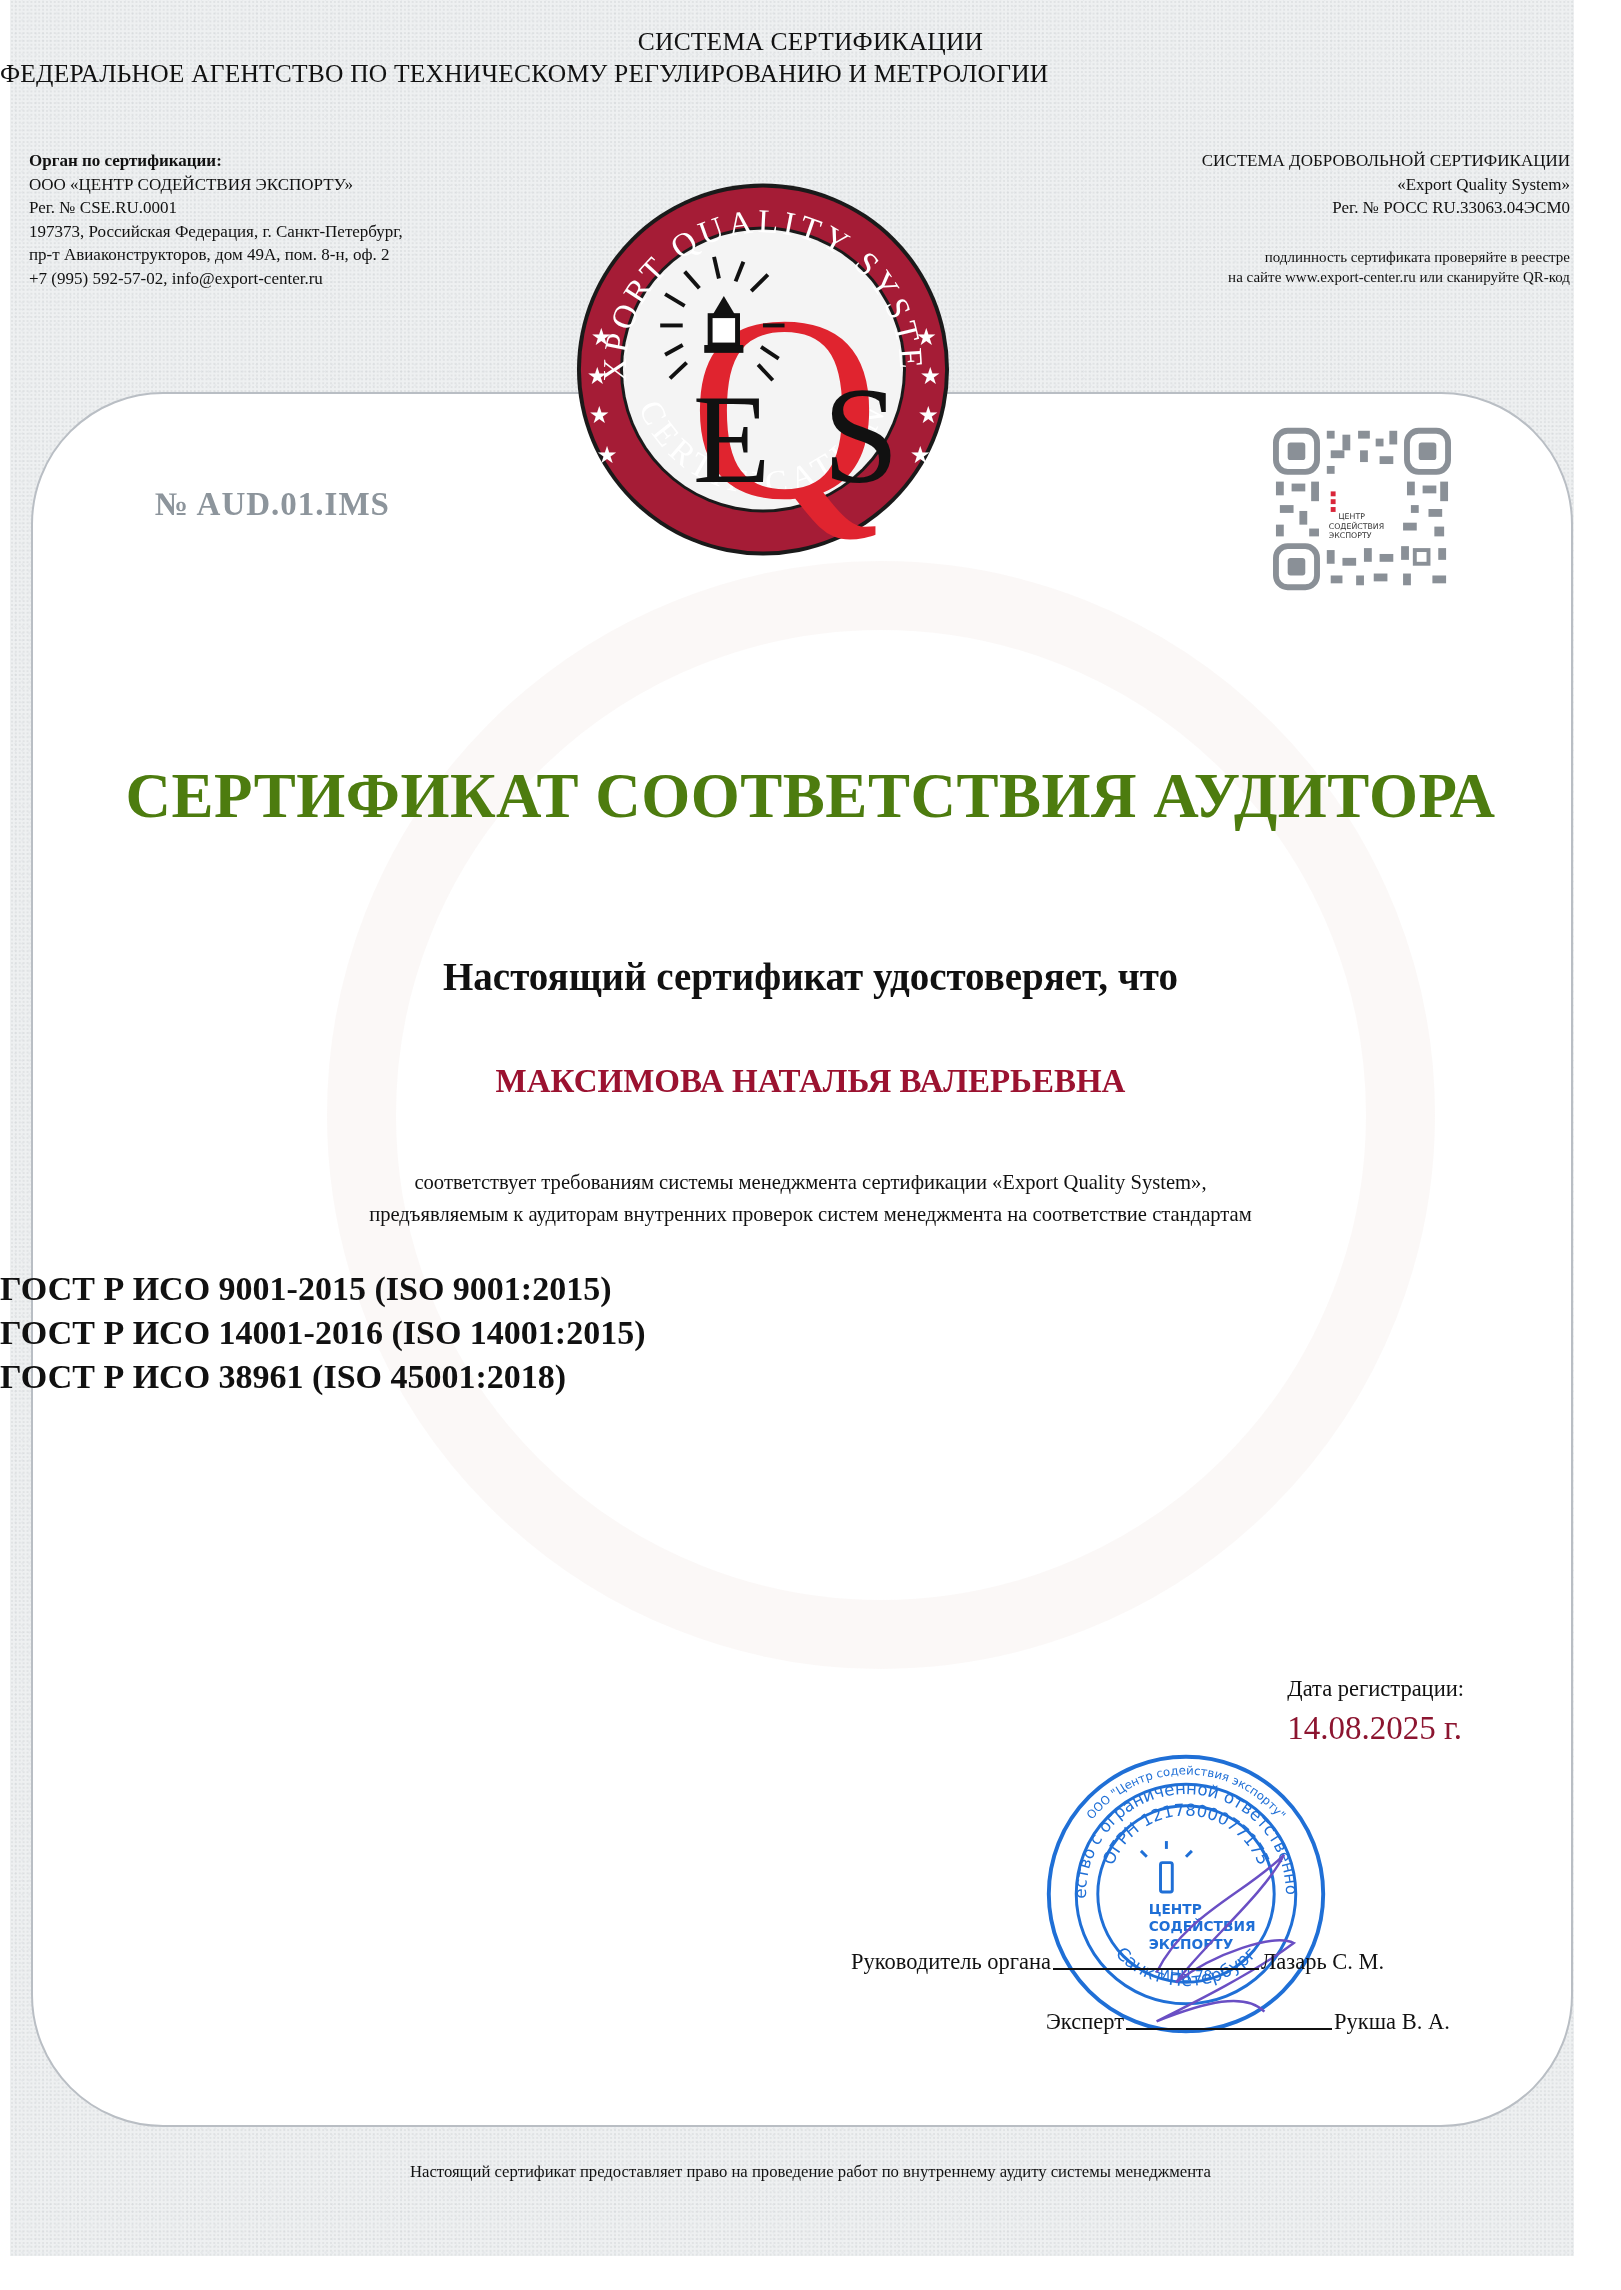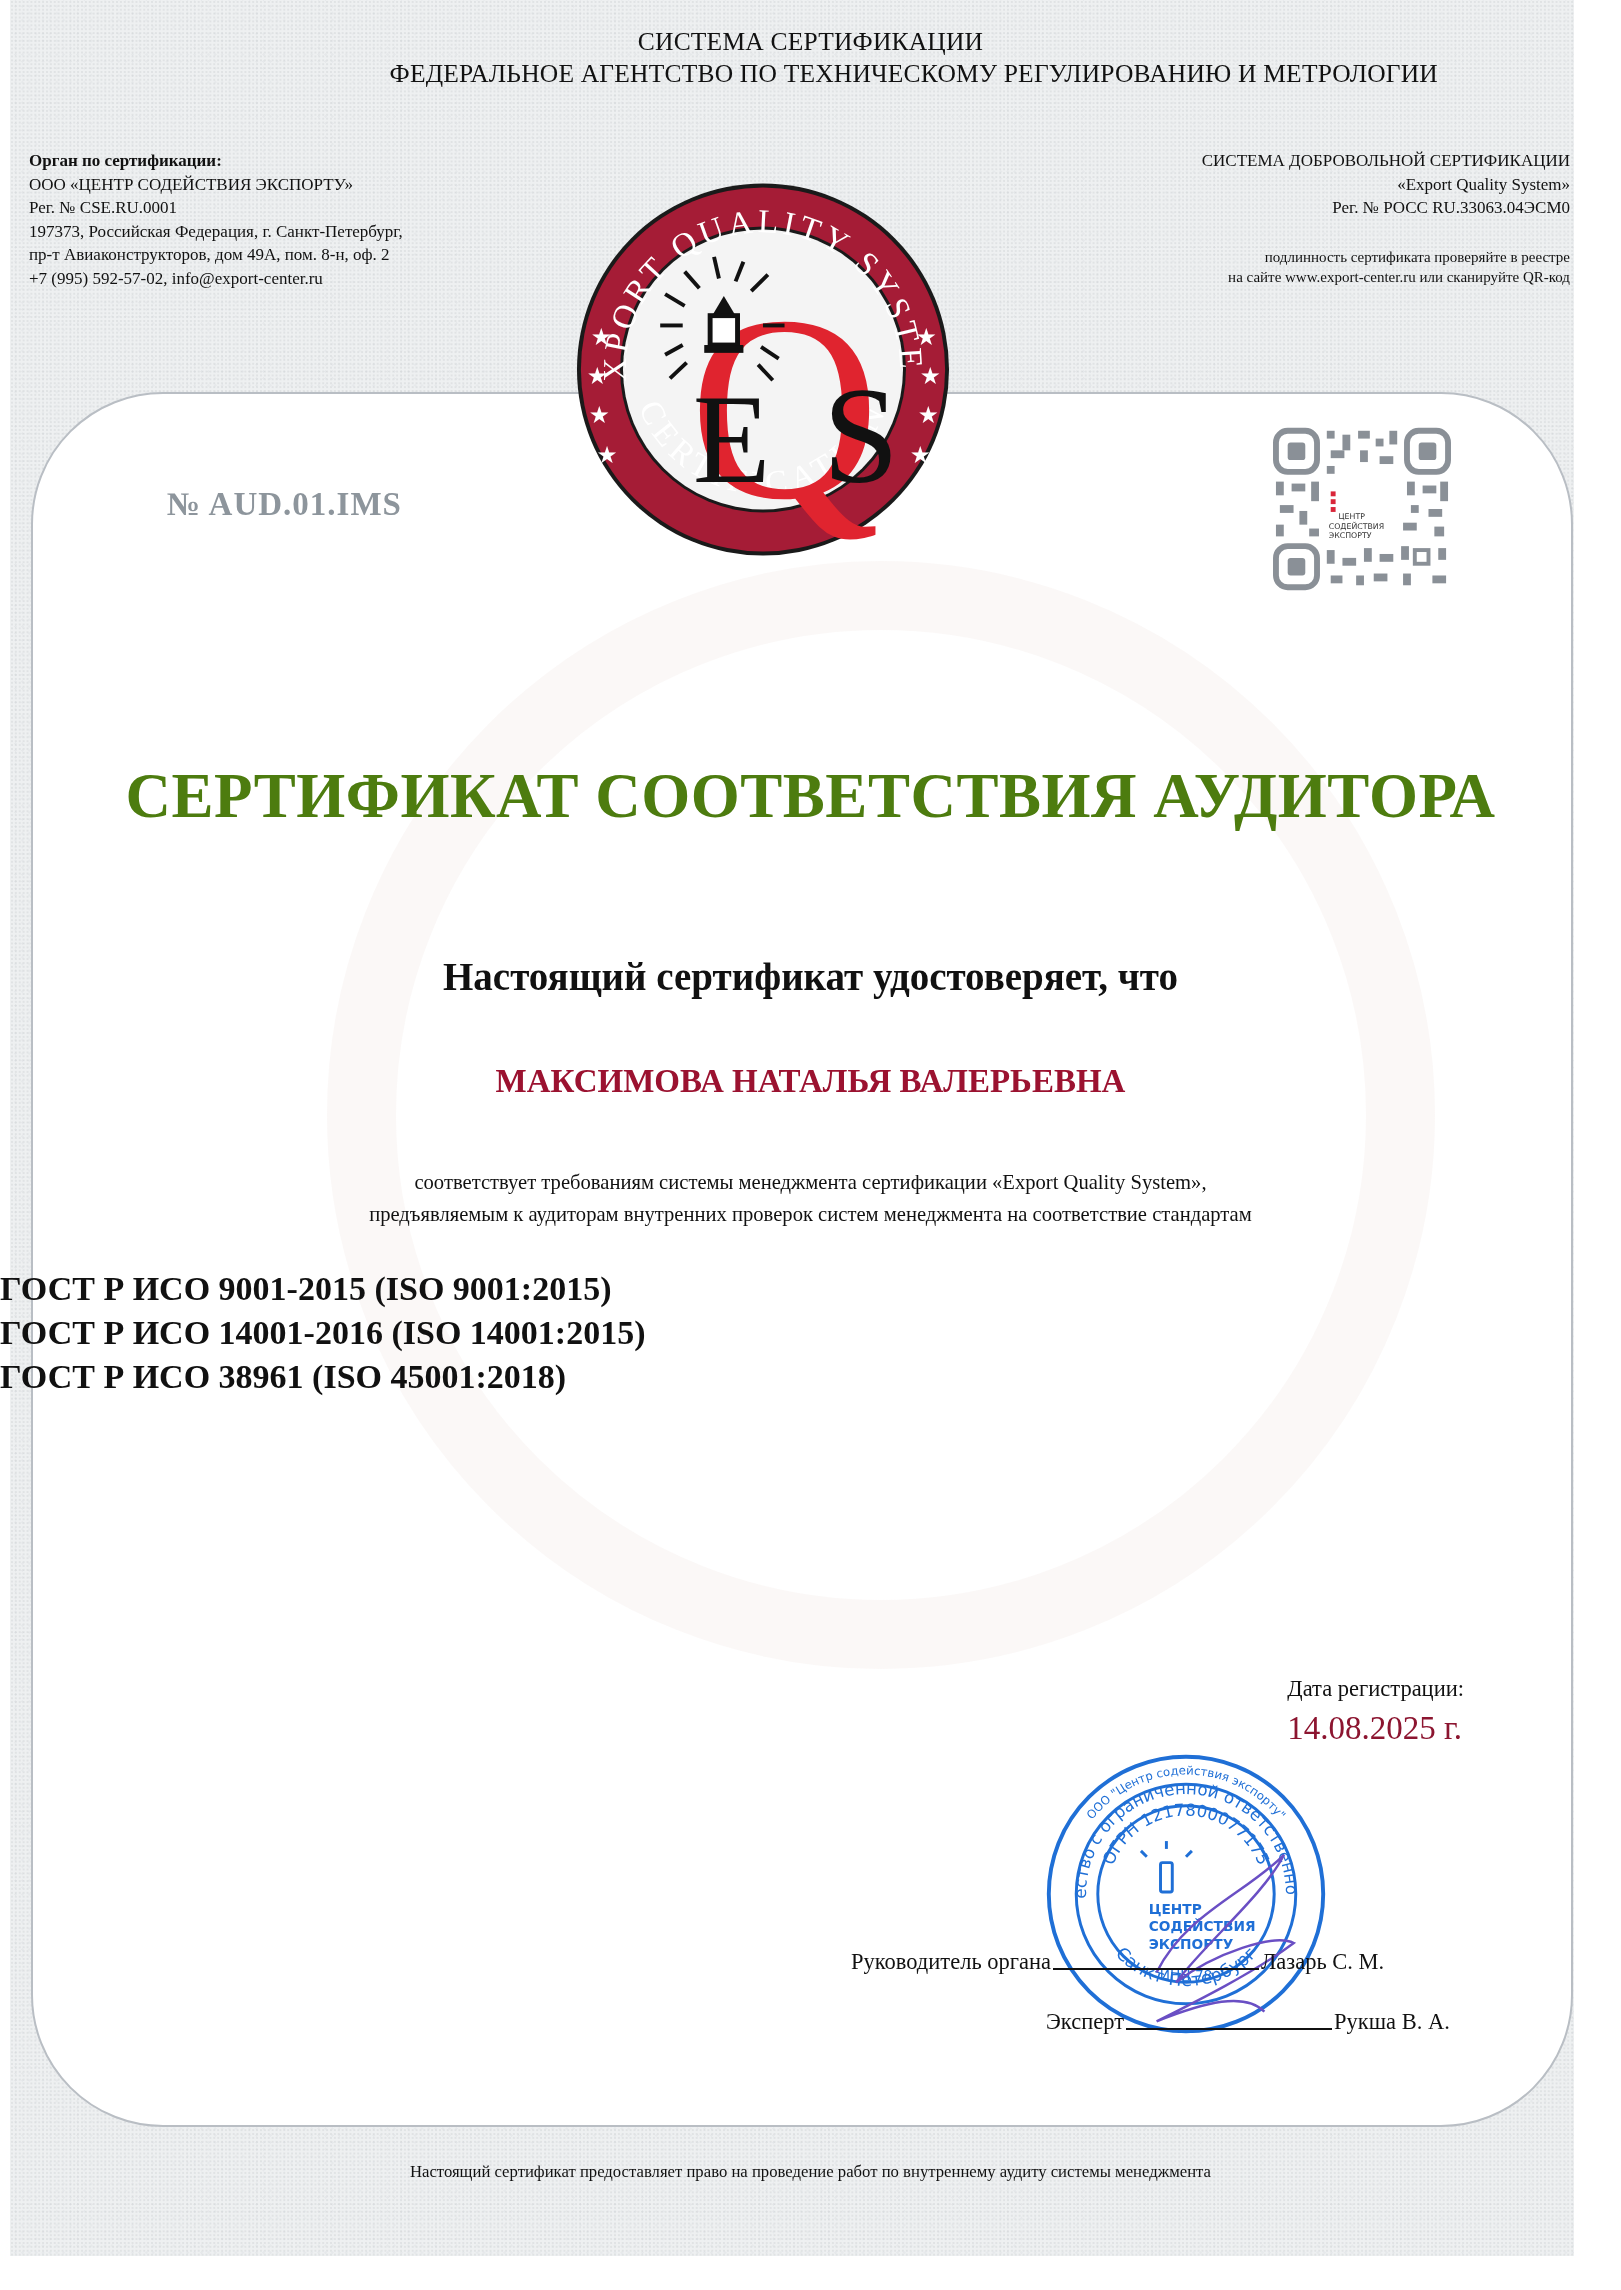--- a/index.html
+++ b/index.html
@@ -28,31 +28,31 @@
   }
   .watermark {
     position:absolute; left:294px; top:167px; width:1108px; height:1108px;
     border-radius:50%;
     border:69px solid rgba(220,190,180,0.10);
     box-sizing:border-box;
   }
   .abs { position:absolute; }
 
   .hdr1 { left:0; width:1621px; top:27.4px; font-size:25.5px; text-align:center; letter-spacing:0.2px; }
-  .hdr2 { left:0; width:1412px; top:59px; font-size:25.5px; text-align:right; letter-spacing:0.2px;padding-left:26px; }
+  .hdr2 { left:0; width:1412px; top:59px; font-size:25.5px; text-align:left; letter-spacing:0.2px; }
 
   .left-block { left:29px; top:149px; font-size:17px; line-height:23.5px; }
   .left-block .bold { font-weight:bold; }
 
   .right-block { right:51px; top:149px; font-size:17px; line-height:23.5px; text-align:right; }
   .right-block .verify { margin-top:27.4px; font-size:15px; line-height:20.6px; }
 
   .logo { left:567px; top:159px; width:392px; height:421px; }
 
-  .cert-no { left:155px; top:486px; font-size:33px; font-weight:bold; color:#8d959c; letter-spacing:1px;margin-left:12px; }
+  .cert-no { left:155px; top:486px; font-size:33px; font-weight:bold; color:#8d959c; letter-spacing:1px; }
 
   .qr { left:1266px; top:421px; width:192px; height:176px; }
 
   .title { left:0; width:1621px; top:760px; font-size:63px; font-weight:bold; color:#4d7c0f; text-align:center; letter-spacing:0.5px; }
   .subtitle { left:0; width:1621px; top:954px; font-size:39px; font-weight:bold; color:#111; text-align:center; }
   .person { left:0; width:1621px; top:1063px; font-size:33px; font-weight:bold; color:#9b1230; text-align:center; }
   .desc { left:0; width:1621px; top:1166px; font-size:20.6px; line-height:32px; text-align:center; }
   .standards { left:0; width:1621px; top:1267px; font-size:34px; font-weight:bold; line-height:44px; text-align:left; }
 
   .reg-label { right:157px; top:1676px; font-size:22.5px; text-align:right;margin-left:16px; }

